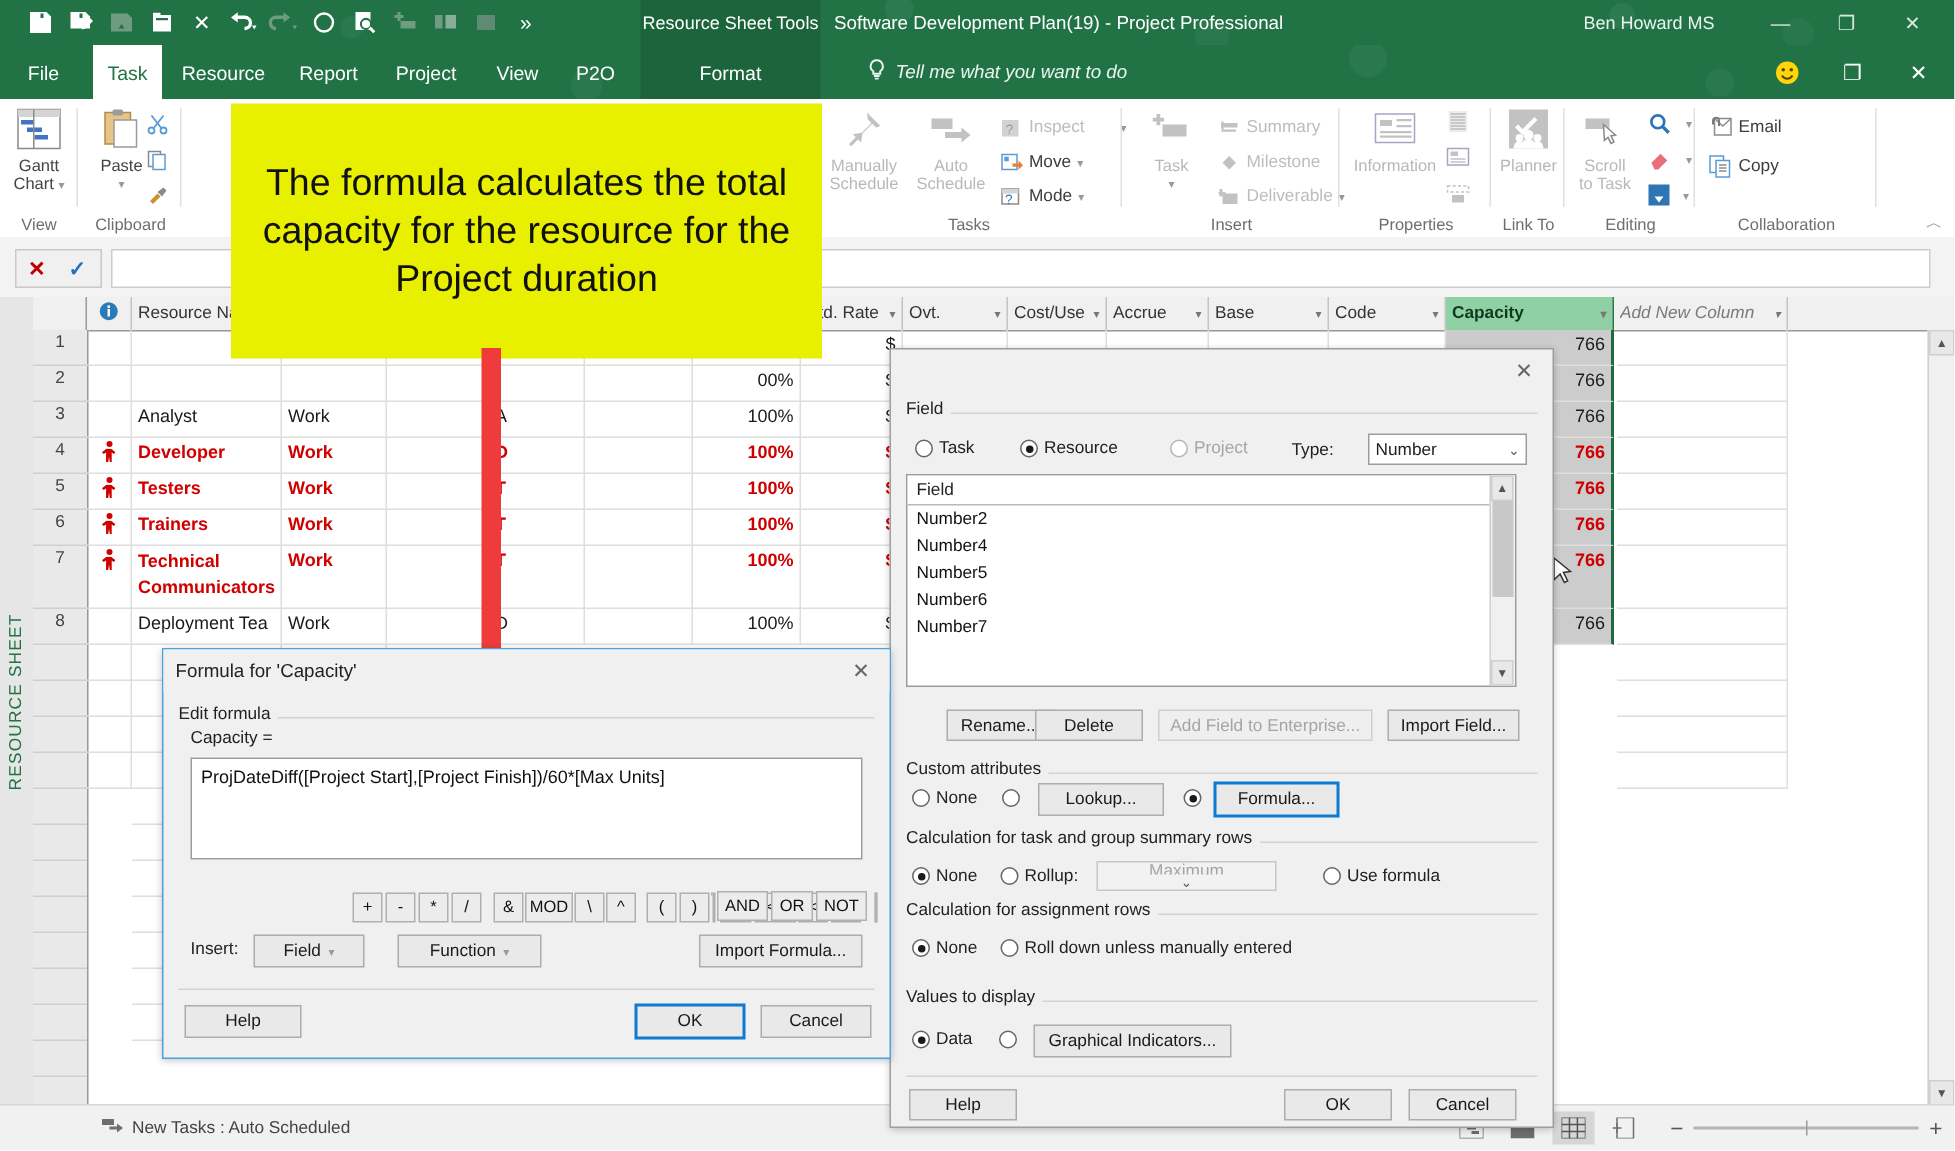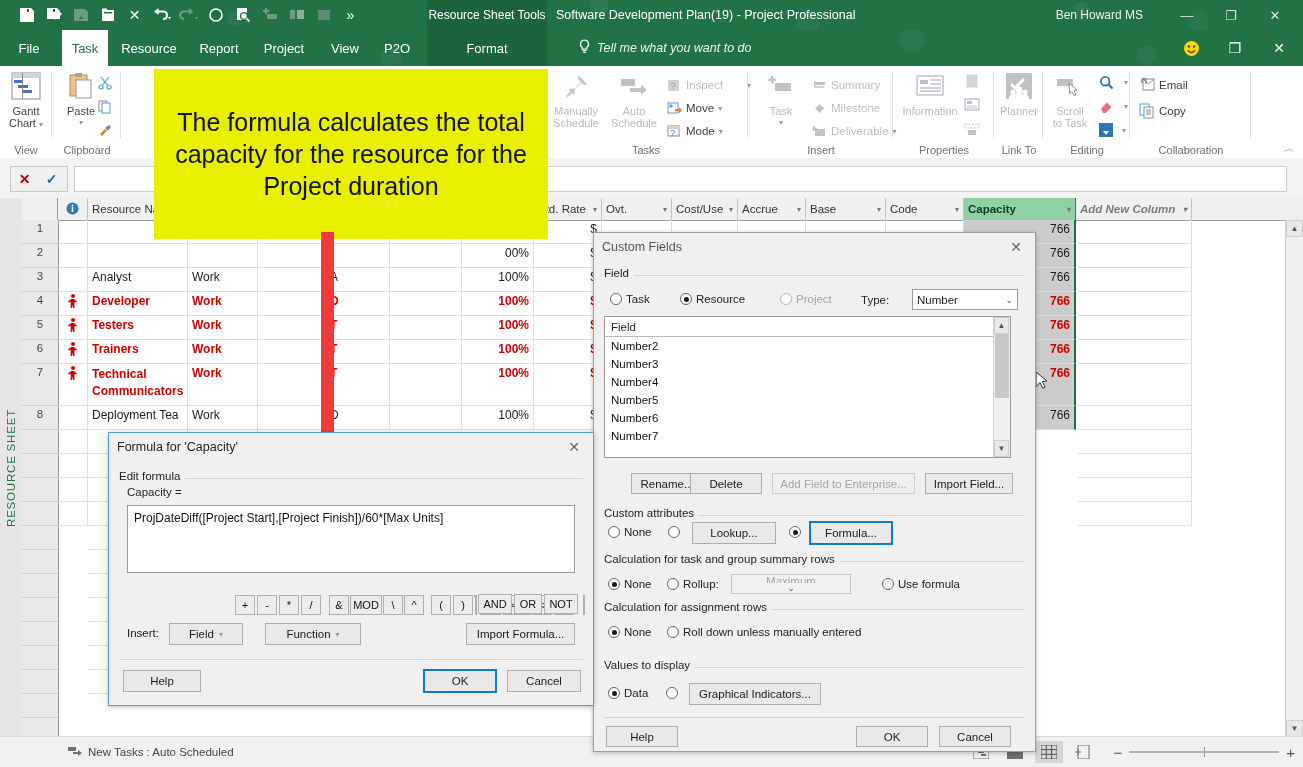--- a/index.html
+++ b/index.html
@@ -126,21 +126,21 @@
   .hdrrow{position:absolute;left:0;top:0;height:22px;width:100%;background:#f0f0f0;border-bottom:1px solid #9a9a9a;}
   .hcell{
     position:absolute;top:0;height:22px;box-sizing:border-box;
     border-right:1px solid #c4c4c4;background:#f0f0f0;
     display:flex;align-items:center;font-size:11.5px;color:#333;padding:0 4px;
     overflow:hidden;white-space:nowrap;
   }
   .hcell .hlabel{flex:1;overflow:hidden;text-overflow:clip;}
   .hcell .hcaret{font-size:8px;color:#777;margin-left:3px;}
   .hcell.sel{background:#8fd0a4;color:#0d3a20;font-weight:bold;border-right:1px solid #2f7a4c;}
-  .hcell.addnew{font-style:italic;color:#7a7a7a;background:#f0f0f0;font-weight:bold;}
+  .hcell.addnew{font-style:italic;color:#7a7a7a;background:#f0f0f0;}
   .hcell.rownum{border-right:1px solid #9a9a9a;}
 
   .rownumcol{position:absolute;left:0;top:22px;width:36px;bottom:0;background:#e9e9e9;border-right:1px solid #9a9a9a;}
   .rn{
     position:absolute;left:0;width:36px;box-sizing:border-box;
     border-bottom:1px solid #cfcfcf;
     display:flex;align-items:flex-start;justify-content:center;padding-top:2px;
     font-size:11.5px;color:#444;background:#e9e9e9;
   }
   .gcell{
@@ -922,21 +922,20 @@
 
   <div class="callout">
     <div class="ctext">The formula calculates the total capacity for the resource for the Project duration</div>
   </div>
   <div class="arrow">
     <div class="shaft"></div>
     <div class="head"></div>
   </div>
 
   <div class="dlg" id="custom-fields-dialog" style="left:593px;top:232px;width:441px;height:518px;">
-    <div class="dtitle">Custom Fields</div>
     <div class="dclose">✕</div>
 
     <div class="grp" style="left:10px;top:42px;width:421px;height:218px;">
       <div class="gline"></div>
       <div class="gtitle">Field</div>
     </div>
     <div class="rad" style="position:absolute;left:16px;top:60px;">
       <span class="ro"></span>
         <span>Task</span>
     </div>
@@ -950,21 +949,20 @@
     </div>
     <div style="position:absolute;left:267px;top:61px;font-size:11.5px;color:#222;">Type:</div>
     <div class="combo" style="position:absolute;left:318px;top:56px;width:106px;height:21px;">
       <span class="cv">Number</span>
         <span class="cc">⌄</span>
     </div>
 
     <div class="listbox" style="left:10px;top:83px;width:407px;height:142px;">
       <div class="lhdr">Field</div>
       <div class="litem">Number2</div>
-      <div class="litem">Number3</div>
       <div class="litem">Number4</div>
       <div class="litem">Number5</div>
       <div class="litem">Number6</div>
       <div class="litem">Number7</div>
       <div class="lscroll">
         <div class="sbtn" style="top:0;width:15px;">▲</div>
         <div class="lthumb" style="top:17px;height:64px;"></div>
         <div class="sbtn" style="bottom:0;width:15px;">▼</div>
       </div>
     </div>

